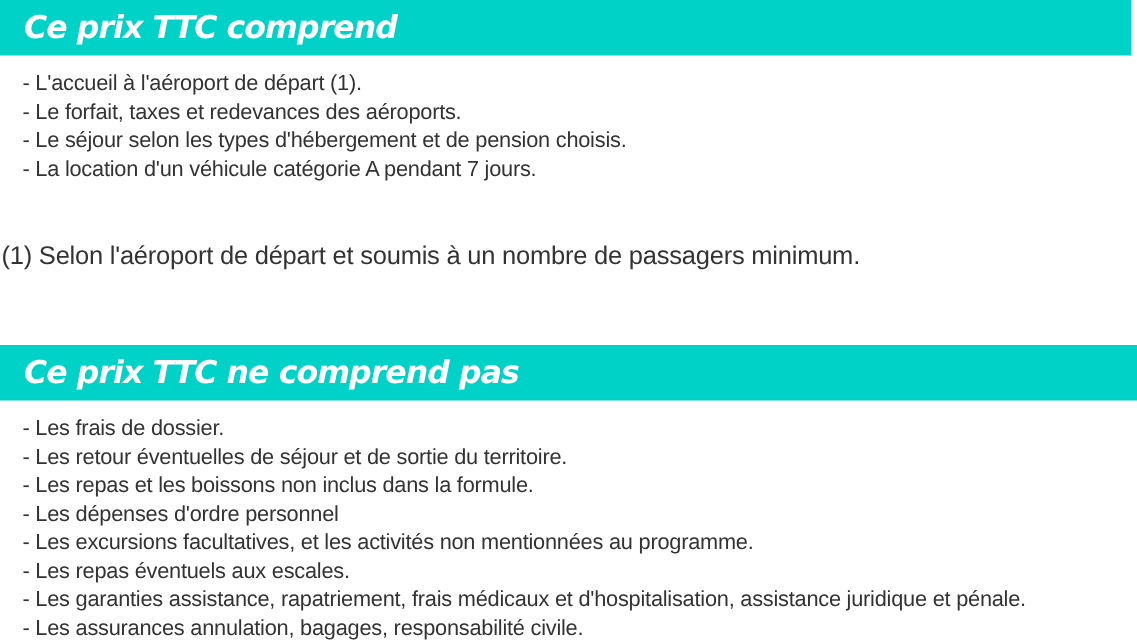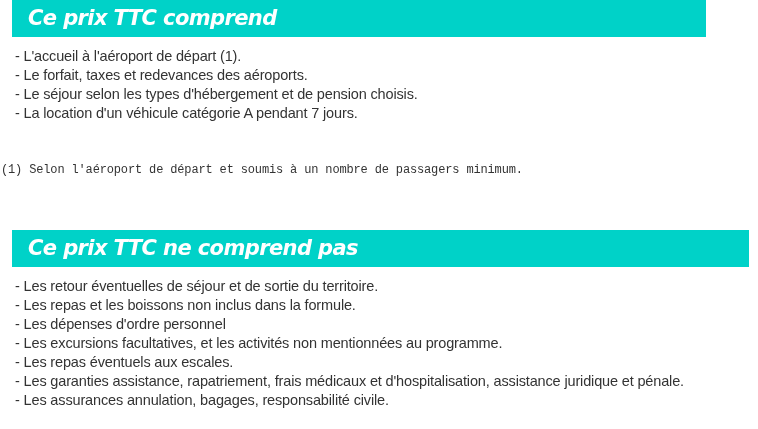--- a/index.html
+++ b/index.html
@@ -1,24 +1,24 @@
 <!DOCTYPE html>
 <html><head>
   <meta charset="utf-8">
   <style>
     html, body { margin: 0; padding: 0; background: #ffffff; }
     body { width: 758px; height: 429px; overflow: hidden; position: relative;
            font-family: "Liberation Sans", sans-serif; color: #333333; }
-    .band { position: absolute; left: 12px; width: 694px; height: 37px; background: #00d2c8; }
+    .band { position: absolute; left: 0; width: 754px; height: 37px; background: #00d2c8; }
     .band h2 { margin: 0; position: absolute; left: 16px; top: 4px;
                font-family: "DejaVu Sans", sans-serif; font-style: italic; font-weight: bold;
                font-size: 21px; line-height: 28px; color: #ffffff; letter-spacing: -0.6px; }
     ul { list-style: none; margin: 0; padding: 0; position: absolute; left: 15px; }
     li { font-size: 14.5px; line-height: 19px; white-space: nowrap; letter-spacing: -0.15px; }
-    .note { position: absolute; left: 1px; font-size: 12px; line-height: 19px; letter-spacing: -0.15px; white-space: nowrap; font-family: Liberation Mono, monospace; }
+    .note { position: absolute; left: 1px; font-size: 17px; line-height: 19px; letter-spacing: -0.15px; white-space: nowrap; }
     #b1 { top: 0; }
     #l1 { top: 47px; }
     #n1 { top: 161px; }
     #b2 { top: 230px; padding-left: 43px; }
     #l2 { top: 277px; }
   </style>
 </head>
 <body>
 
 <div class="band" id="b1">
@@ -29,20 +29,21 @@
   <li>- Le forfait, taxes et redevances des aéroports.</li>
   <li>- Le séjour selon les types d'hébergement et de pension choisis.</li>
   <li>- La location d'un véhicule catégorie A pendant 7 jours.</li>
 </ul>
 <div class="note" id="n1">(1) Selon l'aéroport de départ et soumis à un nombre de passagers minimum.</div>
 
 <div class="band" id="b2">
   <h2>Ce prix TTC ne comprend pas</h2>
 </div>
 <ul id="l2">
+  <li>- Les frais de dossier.</li>
   <li>- Les retour éventuelles de séjour et de sortie du territoire.</li>
   <li>- Les repas et les boissons non inclus dans la formule.</li>
   <li>- Les dépenses d'ordre personnel</li>
   <li>- Les excursions facultatives, et les activités non mentionnées au programme.</li>
   <li>- Les repas éventuels aux escales.</li>
   <li>- Les garanties assistance, rapatriement, frais médicaux et d'hospitalisation, assistance juridique et pénale.</li>
   <li>- Les assurances annulation, bagages, responsabilité civile.</li>
 </ul>
 
 </body></html>

